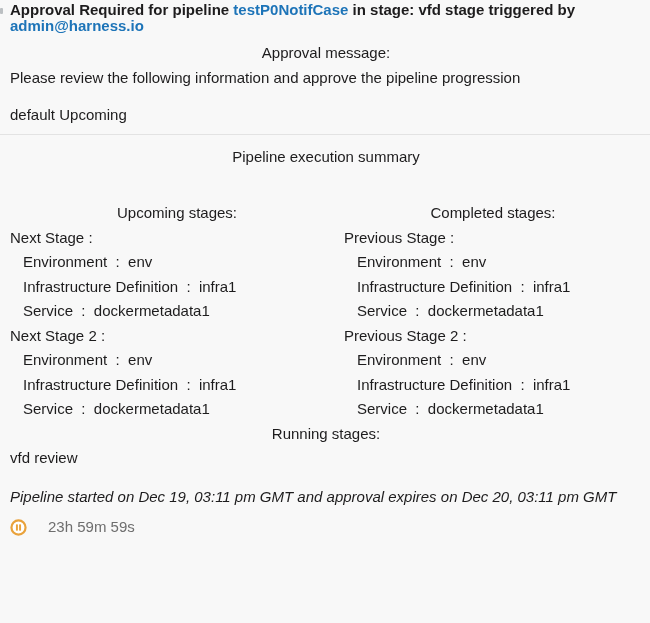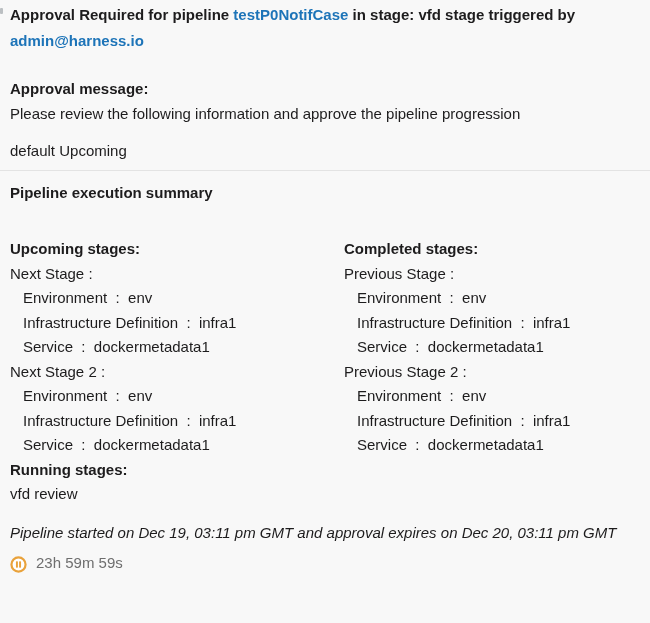--- a/index.html
+++ b/index.html
@@ -18,30 +18,30 @@
     background: var(--background);
     color: var(--text);
     font-family: "Liberation Sans", "DejaVu Sans", sans-serif;
     font-size: 15px;
     line-height: 24.5px;
     position: relative;
     overflow: hidden;
   }
   .msg { padding: 2px 8px 0 10px; }
   .pre { white-space: pre-wrap; }
-  .bold { font-weight: 700; }
+  .bold { font-weight: 400; text-align: center; }
   .link {
     color: var(--link);
     text-decoration: none;
     cursor: pointer;
   }
   .header {
     font-weight: 700;
-    line-height: 26px;
-    margin-bottom: 22px;
+    line-height: 16px;
+    margin-bottom: 6px;
     white-space: pre-wrap;
   }
   .approval-block { line-height: 25px; margin-bottom: 13px; }
   .grid2 {
     display: grid;
     grid-template-columns: 334px 1fr;
     align-items: start;
   }
   .fields-block { margin-bottom: 0; }
   .divider {
@@ -52,22 +52,22 @@
   }
   .summary-title { margin-bottom: 32px; }
   .stage-detail { padding-left: 13px; }
   .footer-note {
     font-style: italic;
     margin-top: 14px;
     margin-bottom: 8px;
   }
   .timer-row {
     display: flex;
-    align-items: flex-end;
-    gap: 9px;
+    align-items: center;
+    gap: 21px;
     color: var(--muted);
     line-height: 20px;
   }
   .timer-icon { display: inline-flex; flex: 0 0 auto; }
   .edge-mark {
     position: absolute;
     left: 0; top: 8px;
     width: 3px; height: 6px;
     background: #9aa0a5;
     opacity: 0.65;

